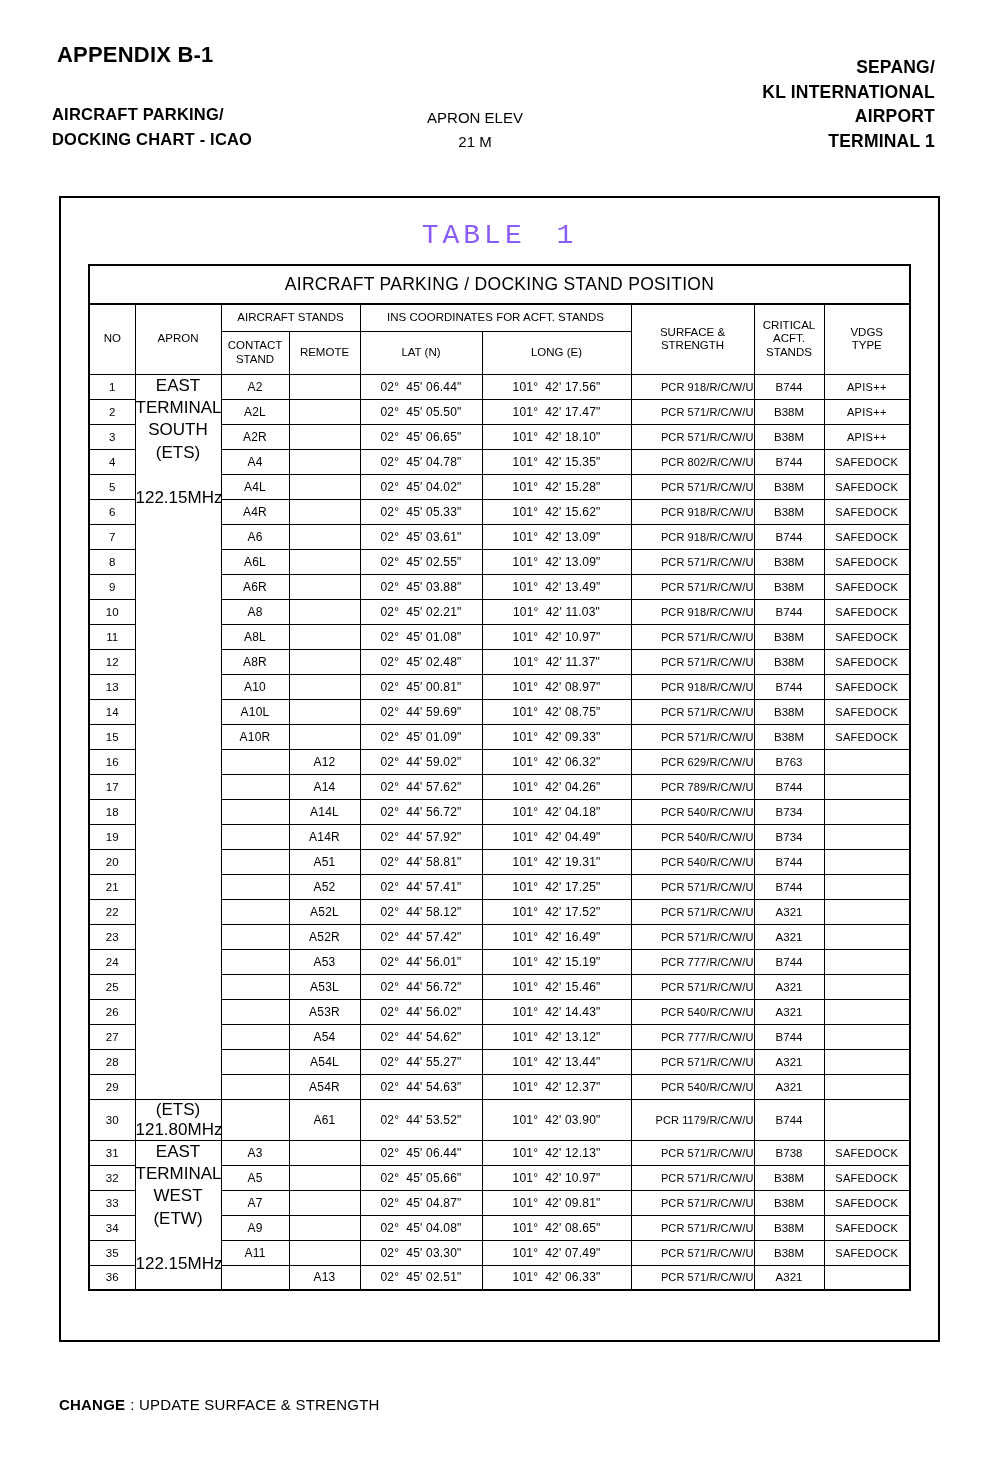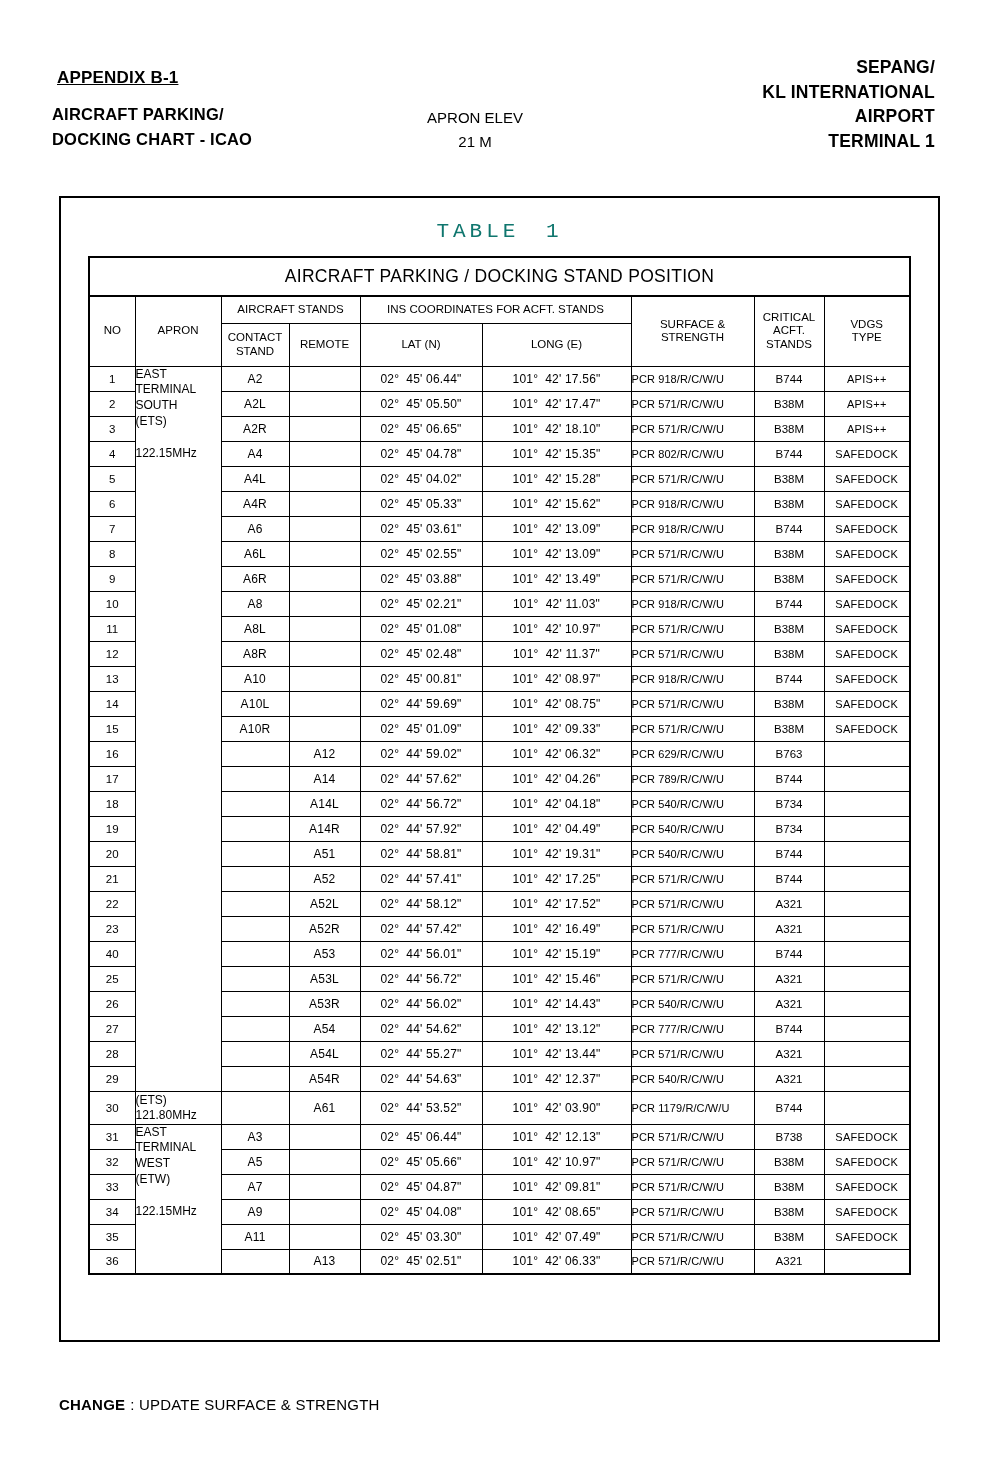--- a/index.html
+++ b/index.html
@@ -1,53 +1,53 @@
 <!DOCTYPE html>
 <html><head>
 <meta charset="utf-8">
 <style>
   html, body { margin:0; padding:0; }
   body {
     width:991px; height:1477px; background:#ffffff; color:#000;
     font-family:"Liberation Sans", sans-serif; position:relative; overflow:hidden;
   }
   
-  .hdr-appendix { position:absolute; left:57px; top:68px; font-size:17px; font-weight:bold; letter-spacing:0.2px;text-decoration:underline; }
+  .hdr-appendix { position:absolute; left:57px; top:42px; font-size:22px; font-weight:bold; letter-spacing:0.2px; }
   .hdr-doc-title { position:absolute; left:52px; top:102px; font-size:16.5px; font-weight:bold; line-height:25px; letter-spacing:0.2px; }
   .hdr-center { position:absolute; left:380px; top:106px; width:190px; text-align:center; font-size:15px; line-height:24px; }
   .hdr-right { position:absolute; right:56px; top:55px; text-align:right; font-size:17.5px; font-weight:bold; line-height:24.5px; letter-spacing:0.2px;margin-left:15px; }
   
   .outer-box { position:absolute; left:59px; top:196px; width:881px; height:1146px; border:2px solid #000; box-sizing:border-box; }
   .table-caption {
-    margin-top:22px; text-align:center; font-size:21px; letter-spacing:4px; word-spacing:10px;
-    font-family:"Liberation Mono", monospace; color:#0f766e;
+    margin-top:22px; text-align:center; font-size:28px; letter-spacing:4px; word-spacing:10px;
+    font-family:"Liberation Mono", monospace; color:#8b5cf6;
   }
   
   table.stands-table {
     margin:13px 0 0 27px; width:821px; border-collapse:collapse; table-layout:fixed;
     border:2px solid #000;
     padding-left:48px;
   }
   .stands-table td, .stands-table th { border:1px solid #000; padding:0; overflow:hidden; }
   .title-cell { height:37px; font-size:17.5px; text-align:center; vertical-align:middle; border-bottom:2px solid #000 !important; letter-spacing:0.3px; }
   .stands-table th { font-weight:normal; font-size:11.5px; line-height:1.18; vertical-align:middle; text-align:center; white-space:pre-line; }
   tr.hrow-a { height:27px; }
   tr.hrow-b { height:43px; }
   .th-critical { text-align:left; padding-left:6px; }
   
   tbody tr { height:25px; }
   tbody tr.tall { height:33px; }
   tbody td { vertical-align:middle; }
   .c-no { font-size:11.5px; text-align:center; }
   .c-stand { font-size:12px; text-align:center; letter-spacing:0.2px; }
   .c-coord { font-size:12px; text-align:center; white-space:pre; letter-spacing:0.2px; }
-  .c-surface { font-size:11px; text-align:left; letter-spacing:0.1px; }
+  .c-surface { font-size:11px; text-align:right; letter-spacing:0.1px; }
   .c-critical { font-size:11.5px; text-align:center;margin-top:16px; }
   .c-vdgs { font-size:11px; text-align:center; letter-spacing:0.3px; }
-  .c-apron { font-size:12px; text-align:left; vertical-align:top; padding:5px 2px 0 7px; white-space:pre-line; line-height:1.32;margin-left:32px; }
+  .c-apron { font-size:17px; text-align:center; vertical-align:top; padding:5px 2px 0 7px; white-space:pre-line; line-height:1.32;margin-left:32px; }
   .c-apron-mid { vertical-align:middle; padding:2px 2px 0 7px; line-height:1.18; }
   
   .footer-note { position:absolute; top:1396px; left:59px; width:881px; text-align:left; font-size:15px; letter-spacing:0.2px; }
   .footer-note .lbl { font-weight:bold; margin-right:5px; }
 </style>
 </head>
 <body>
 
 <div class="hdr-appendix">APPENDIX B-1</div>
 <div class="hdr-doc-title">
@@ -336,21 +336,21 @@
           <td class="c-no">23</td>
           <td class="c-stand"></td>
           <td class="c-stand">A52R</td>
           <td class="c-coord">02°  44' 57.42"</td>
           <td class="c-coord">101°  42' 16.49"</td>
           <td class="c-surface">PCR 571/R/C/W/U</td>
           <td class="c-critical">A321</td>
           <td class="c-vdgs"></td>
         </tr>
         <tr>
-          <td class="c-no">40</td>
+          <td class="c-no">24</td>
           <td class="c-stand"></td>
           <td class="c-stand">A53</td>
           <td class="c-coord">02°  44' 56.01"</td>
           <td class="c-coord">101°  42' 15.19"</td>
           <td class="c-surface">PCR 777/R/C/W/U</td>
           <td class="c-critical">B744</td>
           <td class="c-vdgs"></td>
         </tr>
         <tr>
           <td class="c-no">25</td>

